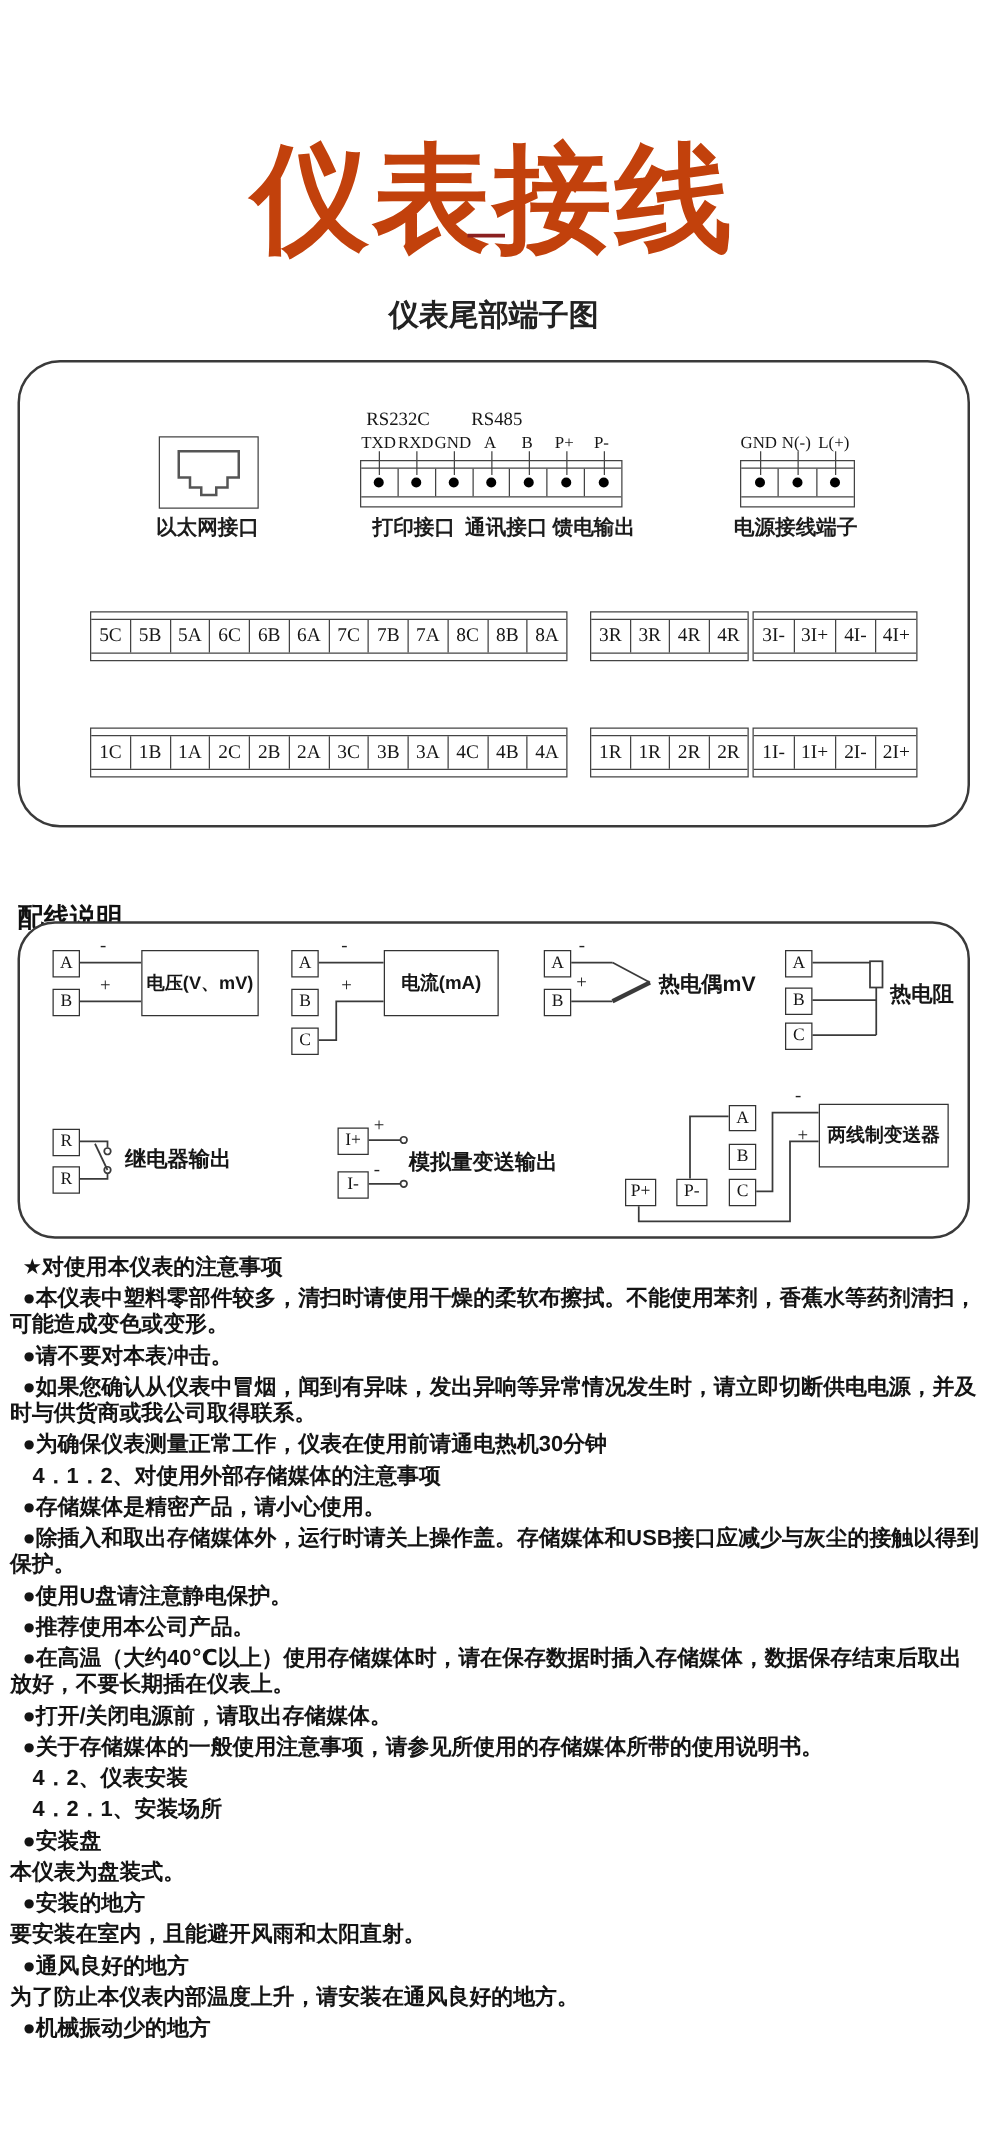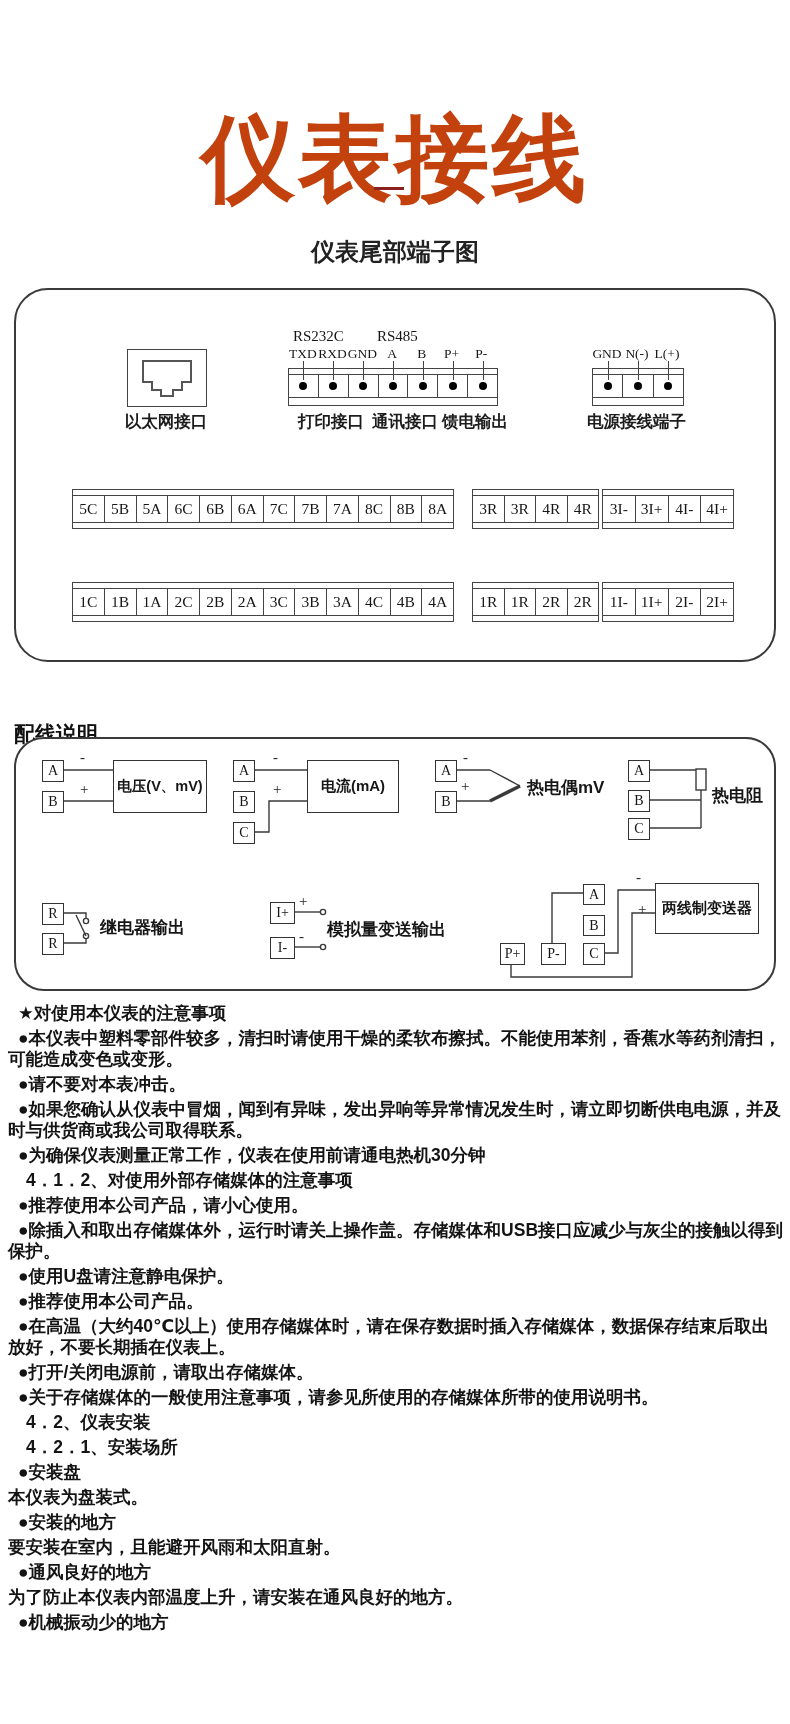--- a/index.html
+++ b/index.html
@@ -306,21 +306,21 @@
   <div class="wbox" style="left:655px;top:883px;width:102px;height:49px;font-size:15px;">两线制变送器</div>
 
   <div id="notes" class="abs">
 
   <p class="note star">★对使用本仪表的注意事项</p>
       <p class="note bullet">●本仪表中塑料零部件较多，清扫时请使用干燥的柔软布擦拭。不能使用苯剂，香蕉水等药剂清扫，可能造成变色或变形。</p>
       <p class="note bullet">●请不要对本表冲击。</p>
       <p class="note bullet">●如果您确认从仪表中冒烟，闻到有异味，发出异响等异常情况发生时，请立即切断供电电源，并及时与供货商或我公司取得联系。</p>
       <p class="note bullet">●为确保仪表测量正常工作，仪表在使用前请通电热机30分钟</p>
       <p class="note num">4．1．2、对使用外部存储媒体的注意事项</p>
-      <p class="note bullet">●推荐使用本公司产品，请小心使用。</p>
+      <p class="note bullet">●存储媒体是精密产品，请小心使用。</p>
       <p class="note bullet">●除插入和取出存储媒体外，运行时请关上操作盖。存储媒体和USB接口应减少与灰尘的接触以得到保护。</p>
       <p class="note bullet">●使用U盘请注意静电保护。</p>
       <p class="note bullet">●推荐使用本公司产品。</p>
       <p class="note bullet">●在高温（大约40℃以上）使用存储媒体时，请在保存数据时插入存储媒体，数据保存结束后取出放好，不要长期插在仪表上。</p>
       <p class="note bullet">●打开/关闭电源前，请取出存储媒体。</p>
       <p class="note bullet">●关于存储媒体的一般使用注意事项，请参见所使用的存储媒体所带的使用说明书。</p>
       <p class="note num">4．2、仪表安装</p>
       <p class="note num">4．2．1、安装场所</p>
       <p class="note bullet">●安装盘</p>
       <p class="note plain">本仪表为盘装式。</p>

